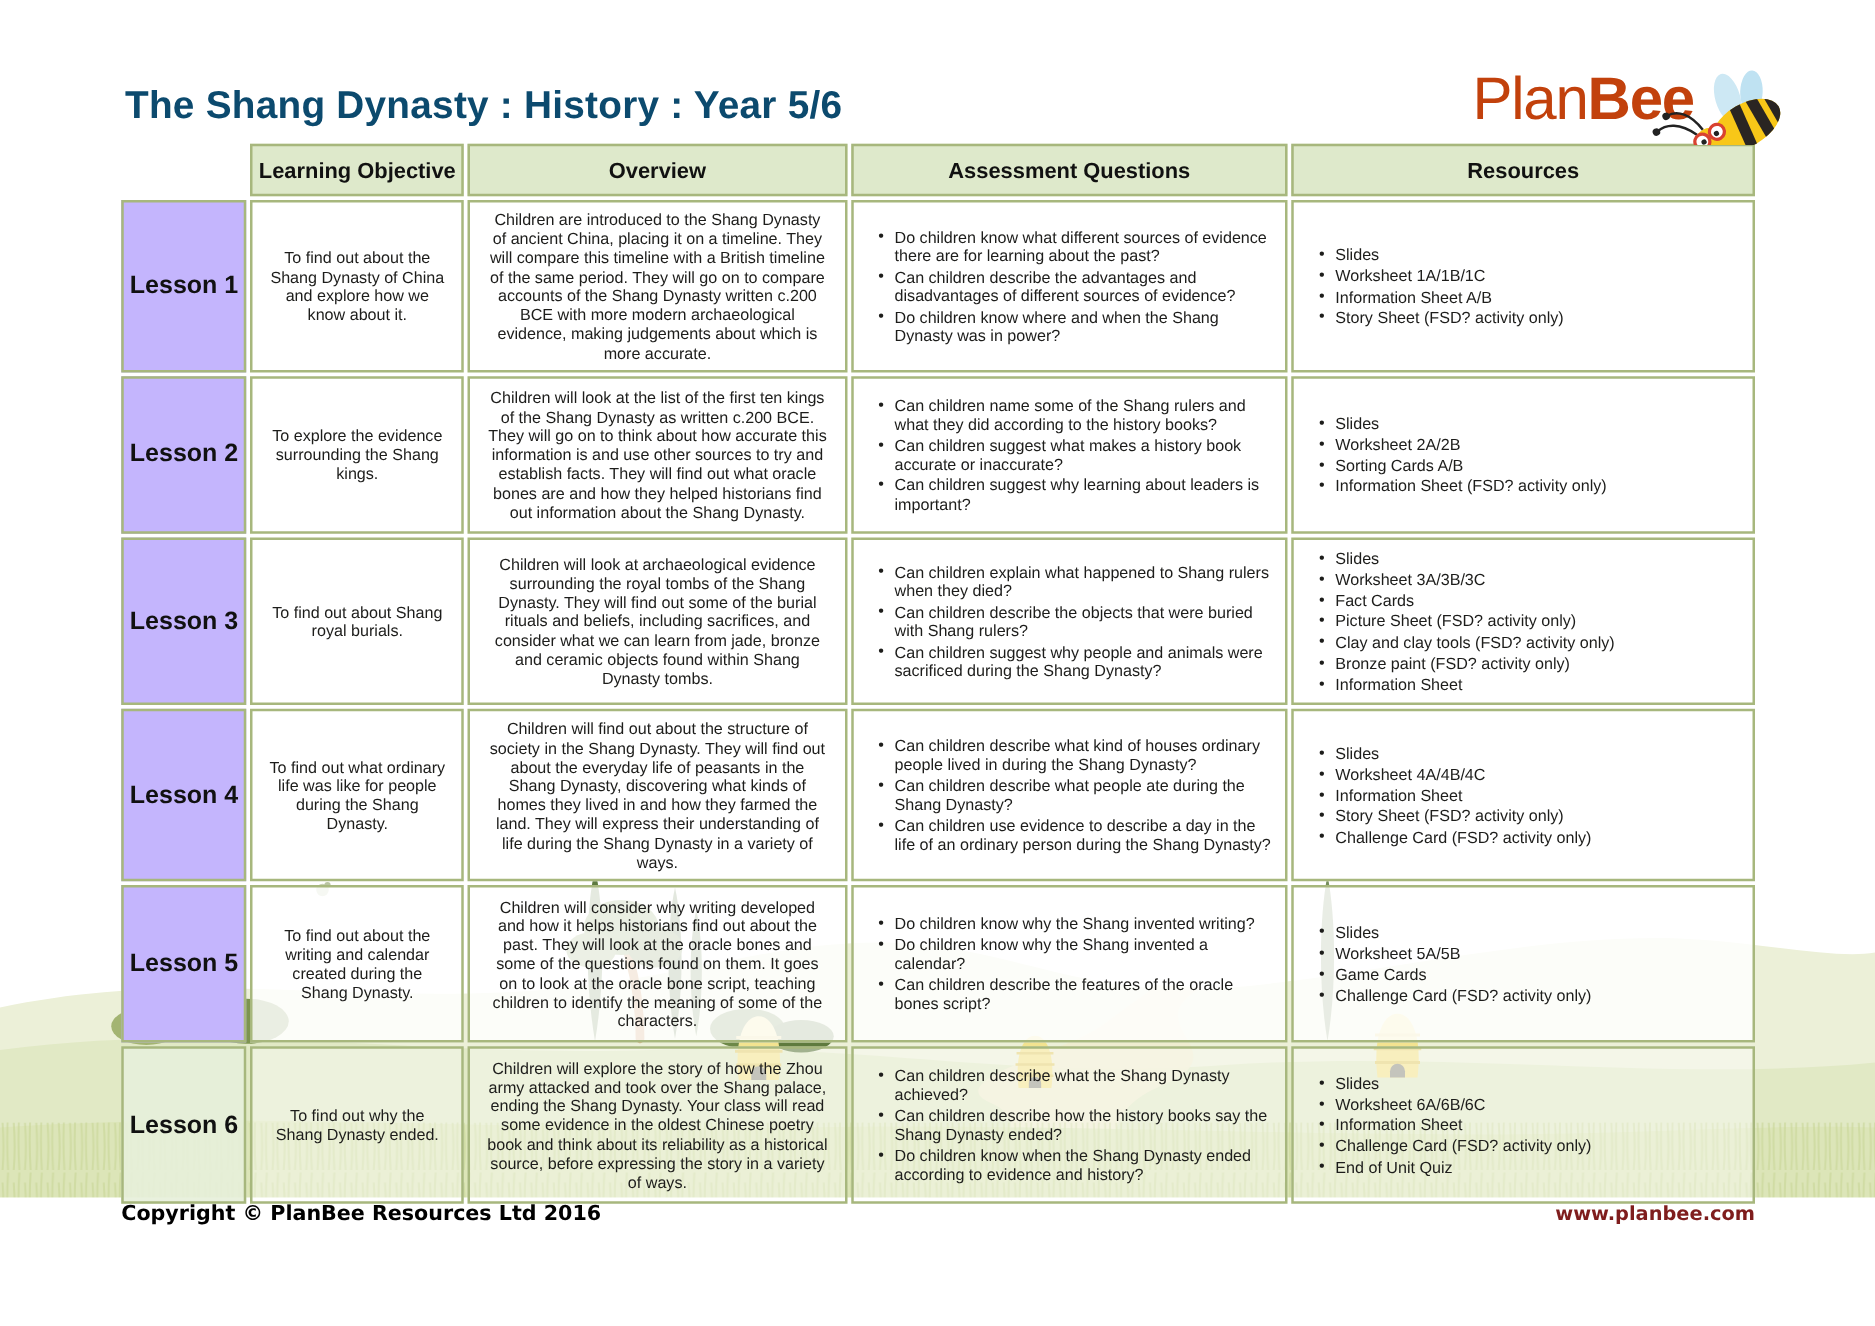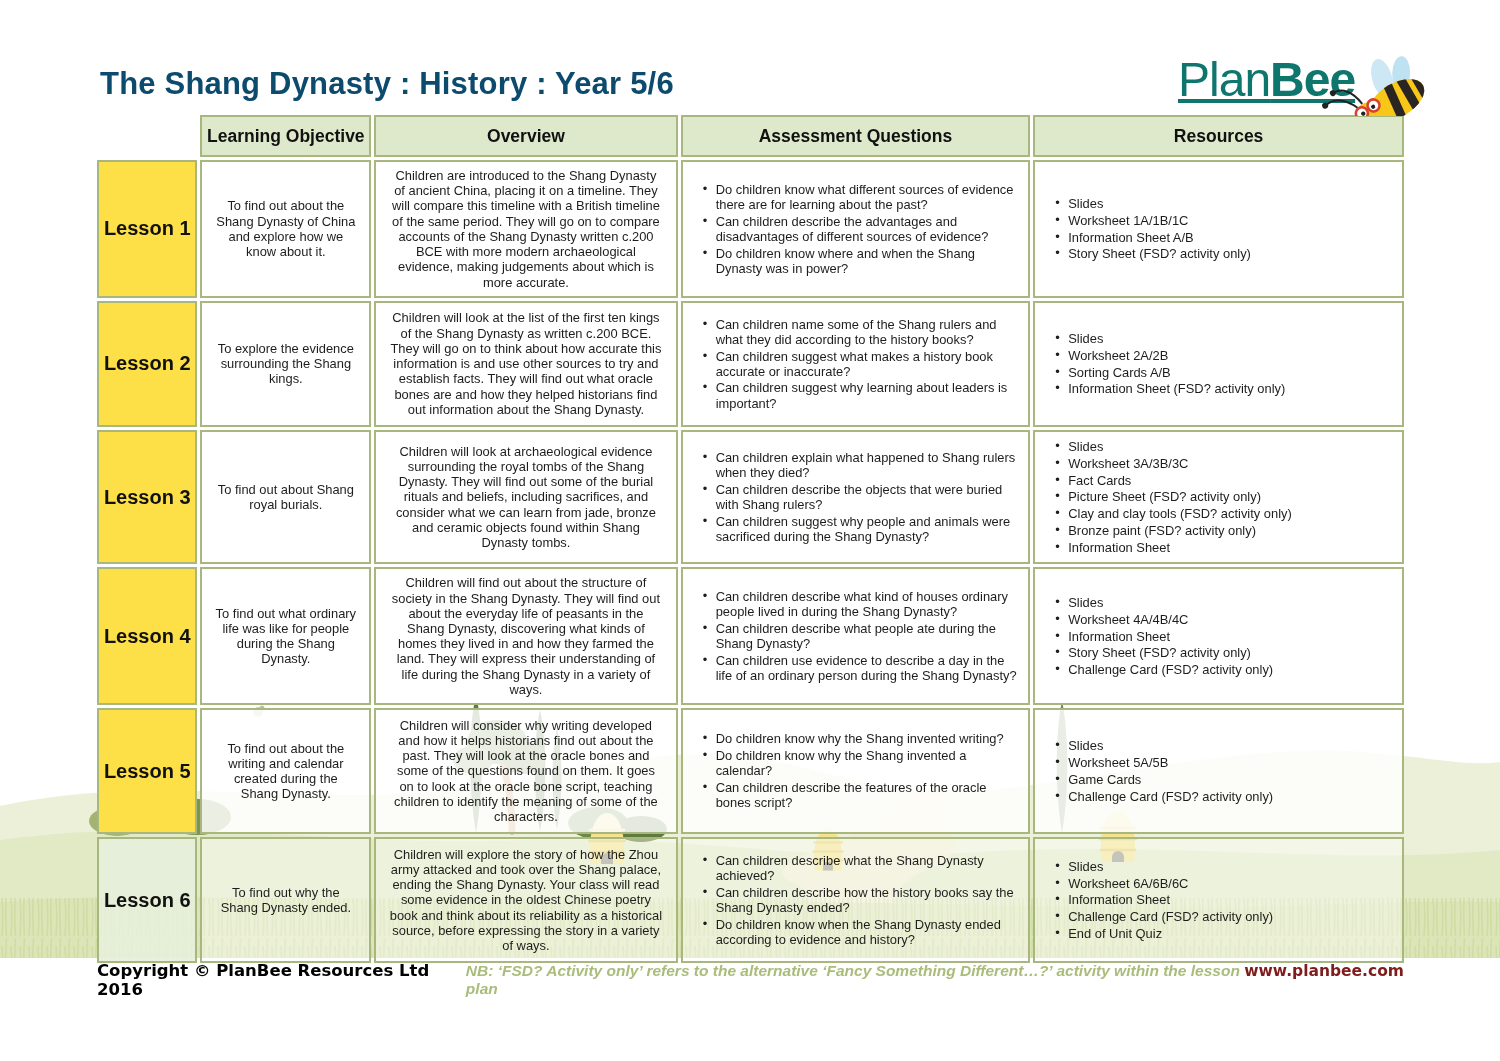--- a/index.html
+++ b/index.html
@@ -7,37 +7,37 @@
     width:1500px;height:1061px;position:relative;overflow:hidden;
     background:#ffffff;font-family:"Liberation Sans",sans-serif;color:#1d1d1b;
   }
   
   .landscape{position:absolute;left:0;top:600px;width:1500px;height:358px;z-index:0;}
   
   .page-title{
     position:absolute;left:100px;top:66px;margin:0;
     font-size:31px;font-weight:bold;letter-spacing:.2px;color:#0c4a6e;z-index:3;
   }
-  .logo{position:absolute;left:1178px;top:52px;z-index:3;font-size:48px;color:#0f766e;letter-spacing:-1px;text-decoration:underline;}
+  .logo{position:absolute;left:1178px;top:52px;z-index:3;font-size:48px;color:#c2410c;letter-spacing:-1px;}
   .logo .plan{font-weight:400;}
   .logo .bee{font-weight:700;}
   .bee-mascot{position:absolute;left:1308px;top:22px;z-index:4;}
   
   table.plan{
     position:absolute;left:94px;top:112px;z-index:2;
     border-collapse:separate;border-spacing:3px;table-layout:fixed;width:1313px;
   }
   th,td{border:2px solid #a7b77d;vertical-align:middle;box-sizing:border-box;}
   thead th{
     height:42px;background:#dee9cb;font-size:17.5px;font-weight:bold;color:#111;
     text-align:center;padding:2px 4px;
   }
   thead th.ghost{border:none;background:transparent;}
   tbody th.lesson{
-    height:126px;background:#fde047;font-size:20px;font-weight:bold;color:#111;
+    height:126px;background:#c4b5fd;font-size:20px;font-weight:bold;color:#111;
     text-align:center;padding:2px;
   }
   tbody td{background:#ffffff;font-size:12.9px;line-height:1.18;padding:6px 10px;}
   td.center{text-align:center;padding:6px 13px;}
   td.list-cell{padding:6px 8px 6px 16px;}
   ul.cell-list{list-style:none;margin:0;padding:0 0 0 4px;}
   ul.cell-list li{position:relative;padding-left:13px;margin:1.5px 0;text-align:left;}
   ul.cell-list li::before{content:"\2022";position:absolute;left:0;top:-1px;}
   
   tr.r5 td{background:rgba(255,255,255,0.84);}
@@ -292,15 +292,14 @@
             <li>Challenge Card (FSD? activity only)</li>
             <li>End of Unit Quiz</li>
           </ul>
         </td>
     </tr>
   </tbody>
 </table>
 
 <div class="footer">
   <span class="copyright">Copyright © PlanBee Resources Ltd 2016</span>
-  <span class="note">NB: ‘FSD? Activity only’ refers to the alternative ‘Fancy Something Different…?’ activity within the lesson plan</span>
   <span class="website">www.planbee.com</span>
 </div>
 
 </body></html>

